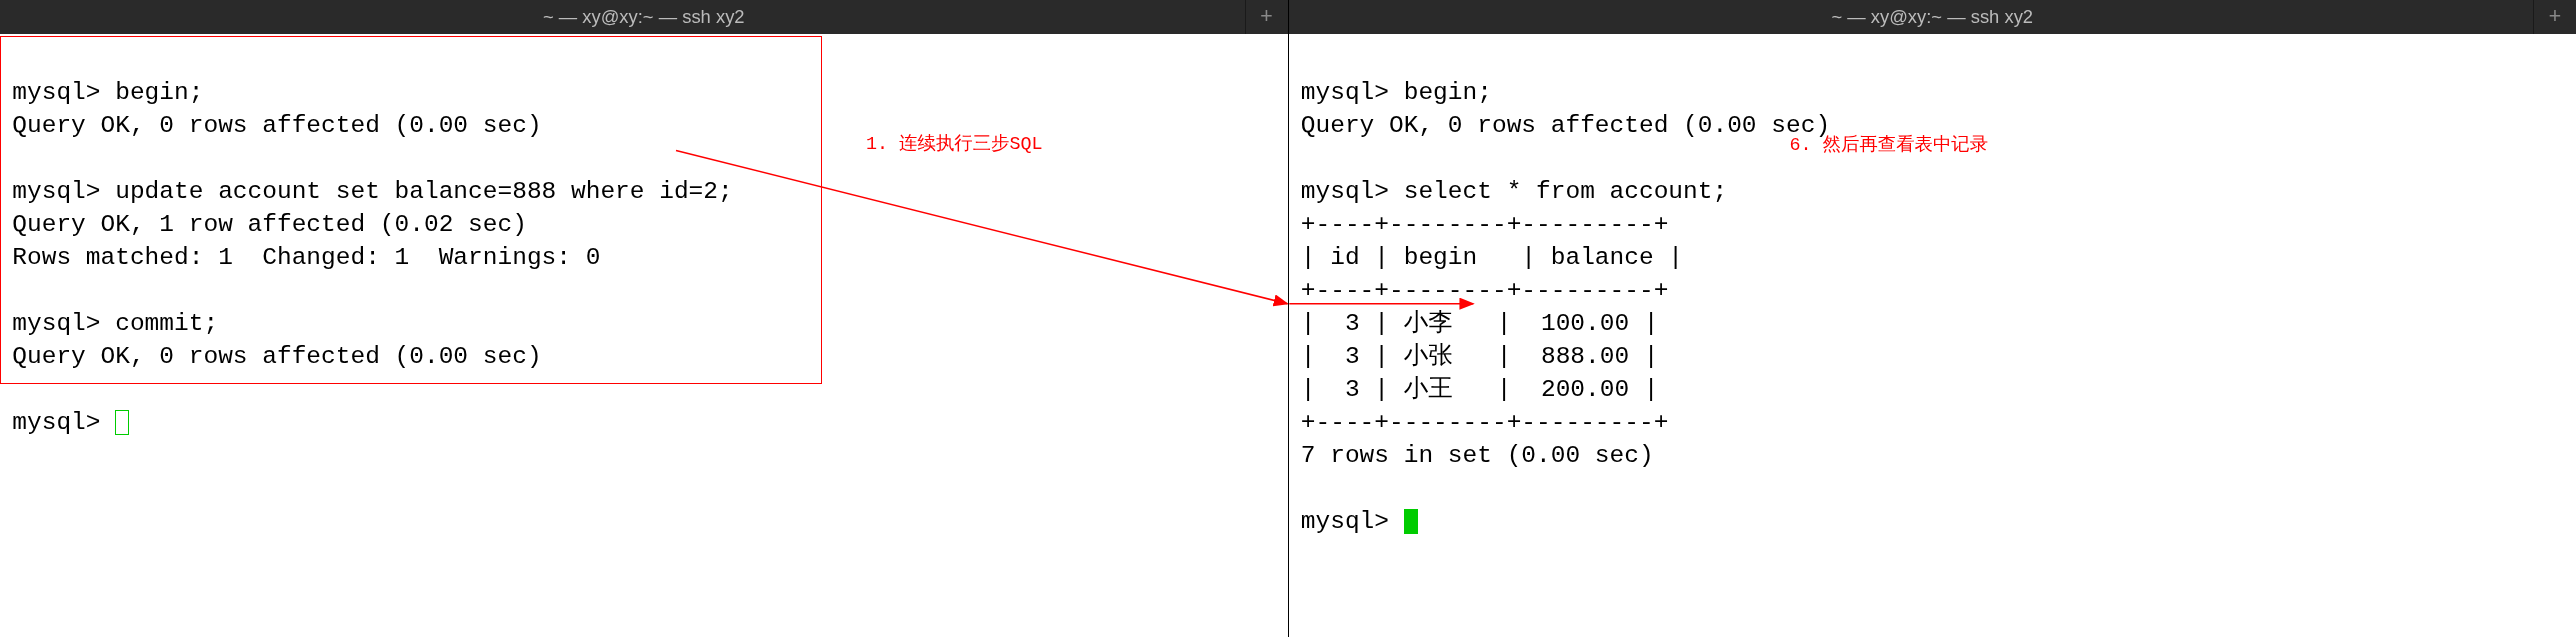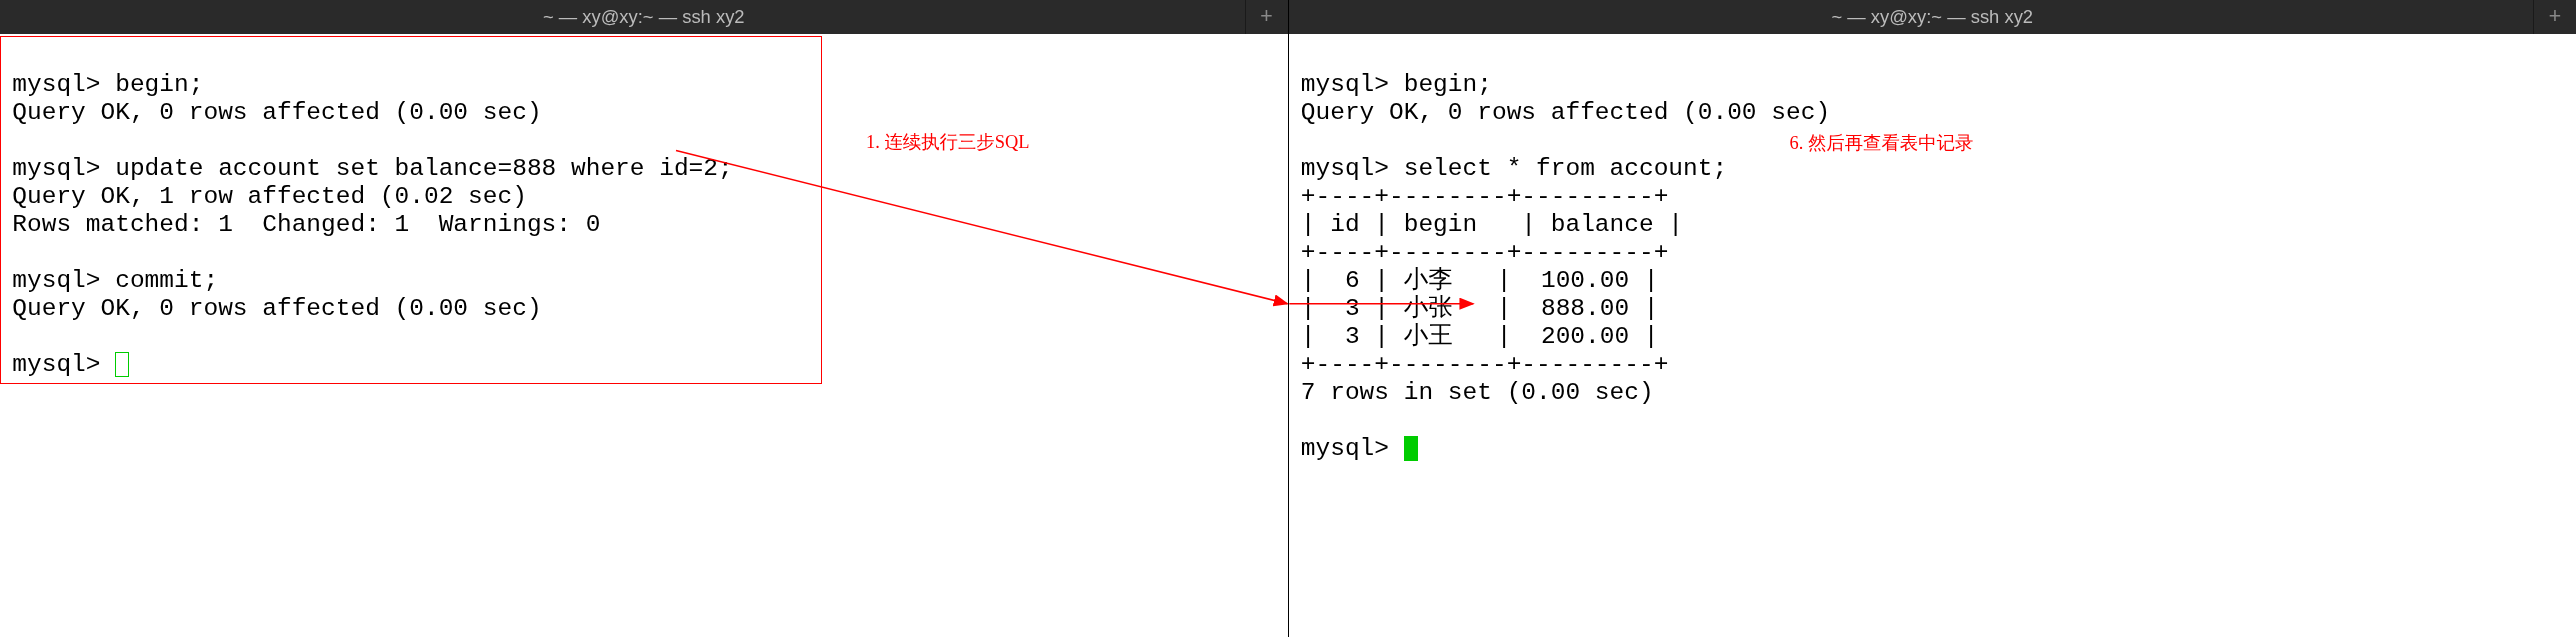--- a/index.html
+++ b/index.html
@@ -55,36 +55,36 @@
       color: #888;
       font-size: 21.5px;
       border-left: 0.8px solid #1a1a1a;
       cursor: pointer;
     }
     .terminal-body {
       flex: 1;
       background: #fff;
       padding: 9.2px 12.3px;
       font-size: 24.5px;
-      line-height: 28px;
+      line-height: 33px;
       color: #000;
       position: relative;
       white-space: pre;
       overflow: hidden;
     }
     .red-box {
       position: absolute;
       border: 1.5px solid #ff0000;
       pointer-events: none;
     }
     .annotation {
       position: absolute;
       color: #ff0000;
       font-size: 18.4px;
-      font-family: Liberation Serif, serif;
+      font-family: Liberation Mono, monospace;
       pointer-events: none;
     }
     .cursor-outline {
       display: inline-block;
       width: 14px;
       height: 24.5px;
       border: 1.5px solid #00cc00;
       vertical-align: text-bottom;
       margin-bottom: 1.5px;
     }
@@ -145,21 +145,21 @@
     </div>
   </div>
   <div class="terminal-body">
 <span>mysql&gt; begin;</span>
 <span>Query OK, 0 rows affected (0.00 sec)</span>
 <span></span>
 <span>mysql&gt; select * from account;</span>
 <span>+----+--------+---------+</span>
 <span>| id | begin   | balance |</span>
 <span>+----+--------+---------+</span>
-<span>|  6 | 小李   |  100.00 |</span>
+<span>|  3 | 小李   |  100.00 |</span>
 <span>|  3 | 小张   |  888.00 |</span>
 <span>|  3 | 小王   |  200.00 |</span>
 <span>+----+--------+---------+</span>
 <span>7 rows in set (0.00 sec)</span>
 <span></span>
 <span>mysql&gt; </span><span class="cursor-solid"></span>
 
     <div class="annotation" style="left:501px; top:95px;">6. 然后再查看表中记录</div>
     <svg class="arrow-svg" style="left:0; top:0; width:537px; height:613px;" viewBox="0 0 700 800">
       <defs>

